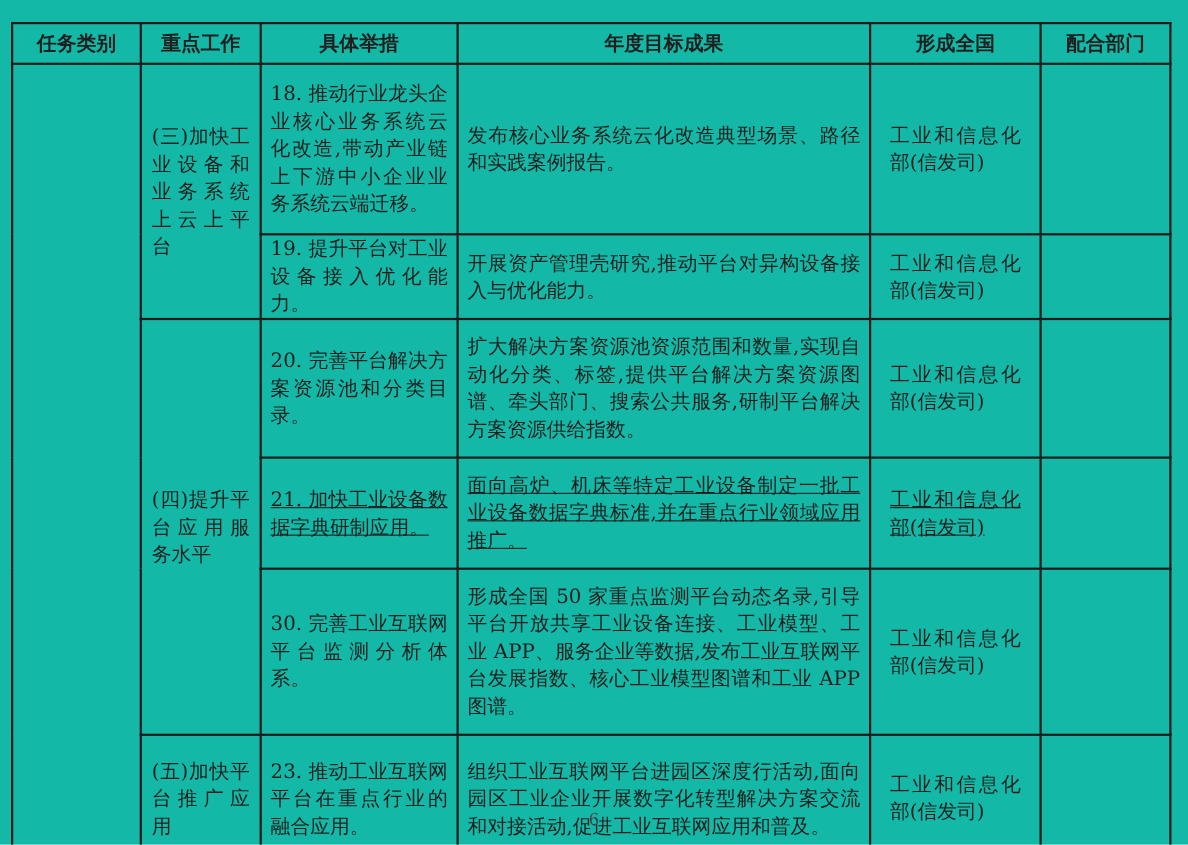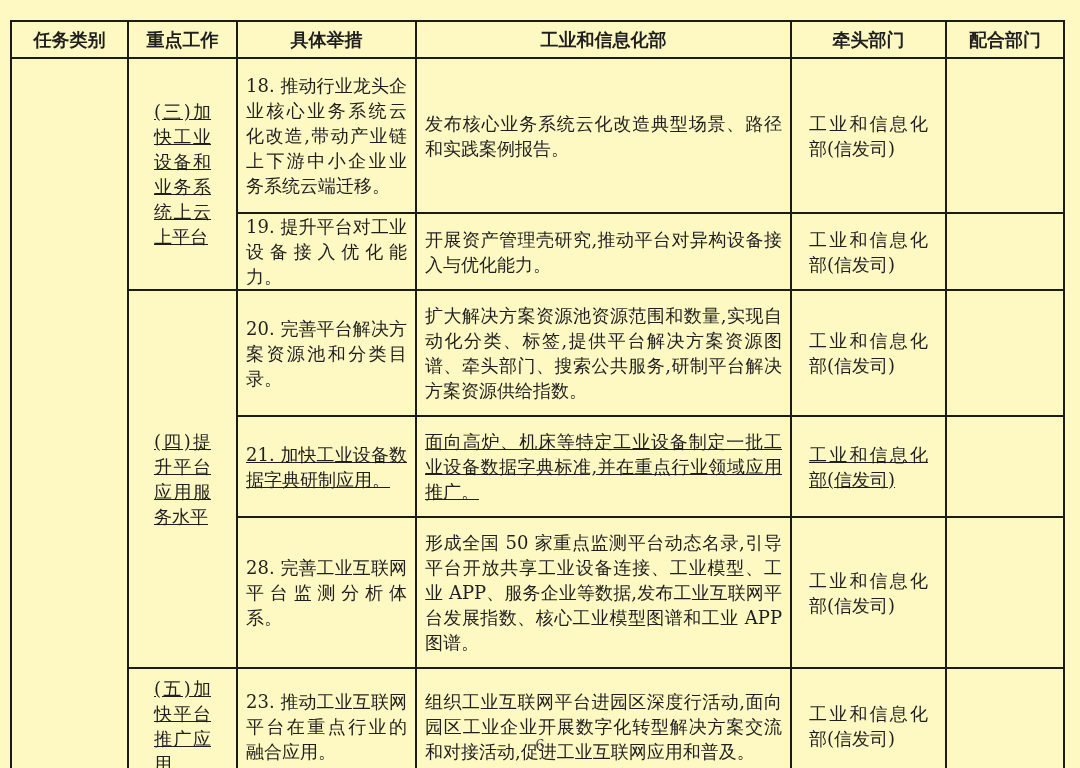--- a/index.html
+++ b/index.html
@@ -4,21 +4,21 @@
 <style>
   html, body {
     margin: 0;
     padding: 0;
     background: #ffffff;
   }
   .page {
     position: relative;
     width: 1080px;
     height: 768px;
-    background: #fef9c3;
+    background: #14b8a6;
     font-family: "DejaVu Serif", "Liberation Serif", serif;
     color: #1f1f1f;
     overflow: hidden;
   }
   table.task-table {
     position: absolute;
     left: 10px;
     top: 20px;
     width: 1053px;
     border-collapse: collapse;
@@ -34,24 +34,23 @@
     box-sizing: border-box;
   }
   table.task-table th {
     font-weight: bold;
     text-align: center;
     padding: 2px 2px;
     height: 37px;
   }
   td.c-task { padding: 0 6px; }
   td.c-work {
-    padding: 0 25px;
+    padding: 0 9px;
     text-align: justify;
     text-justify: inter-ideograph;
-    text-decoration: underline;
   }
   td.c-measure {
     padding: 0 8px;
     text-align: justify;
     text-justify: inter-ideograph;
   }
   td.c-outcome {
     padding: 12px 8px;
     text-align: justify;
     text-justify: inter-ideograph;
@@ -93,22 +92,22 @@
       <col style="width:179px">
       <col style="width:375px">
       <col style="width:155px">
       <col style="width:118px">
     </colgroup>
     <thead>
       <tr>
         <th>任务类别</th>
         <th>重点工作</th>
         <th>具体举措</th>
-        <th>工业和信息化部</th>
-        <th>牵头部门</th>
+        <th>年度目标成果</th>
+        <th>形成全国</th>
         <th>配合部门</th>
       </tr>
     </thead>
     <tbody>
       <tr class="r-18">
         <td class="c-task" rowspan="6"></td>
         <td class="c-work" rowspan="2">(三)加快工业设备和业务系统上云上平台</td>
         <td class="c-measure">18.  推动行业龙头企业核心业务系统云化改造,带动产业链上下游中小企业业务系统云端迁移。</td>
         <td class="c-outcome">发布核心业务系统云化改造典型场景、路径和实践案例报告。</td>
         <td class="c-lead">工业和信息化部(信发司)</td>
@@ -127,21 +126,21 @@
         <td class="c-lead">工业和信息化部(信发司)</td>
         <td class="c-support"></td>
       </tr>
       <tr class="r-21">
         <td class="c-measure">21.  加快工业设备数据字典研制应用。</td>
         <td class="c-outcome">面向高炉、机床等特定工业设备制定一批工业设备数据字典标准,并在重点行业领域应用推广。</td>
         <td class="c-lead">工业和信息化部(信发司)</td>
         <td class="c-support"></td>
       </tr>
       <tr class="r-22">
-        <td class="c-measure">28.  完善工业互联网平台监测分析体系。</td>
+        <td class="c-measure">30.  完善工业互联网平台监测分析体系。</td>
         <td class="c-outcome">形成全国 50 家重点监测平台动态名录,引导平台开放共享工业设备连接、工业模型、工业 APP、服务企业等数据,发布工业互联网平台发展指数、核心工业模型图谱和工业 APP 图谱。</td>
         <td class="c-lead">工业和信息化部(信发司)</td>
         <td class="c-support"></td>
       </tr>
       <tr class="r-23">
         <td class="c-work">(五)加快平台推广应用</td>
         <td class="c-measure">23.  推动工业互联网平台在重点行业的融合应用。</td>
         <td class="c-outcome">组织工业互联网平台进园区深度行活动,面向园区工业企业开展数字化转型解决方案交流和对接活动,促进工业互联网应用和普及。</td>
         <td class="c-lead">工业和信息化部(信发司)</td>
         <td class="c-support"></td>

